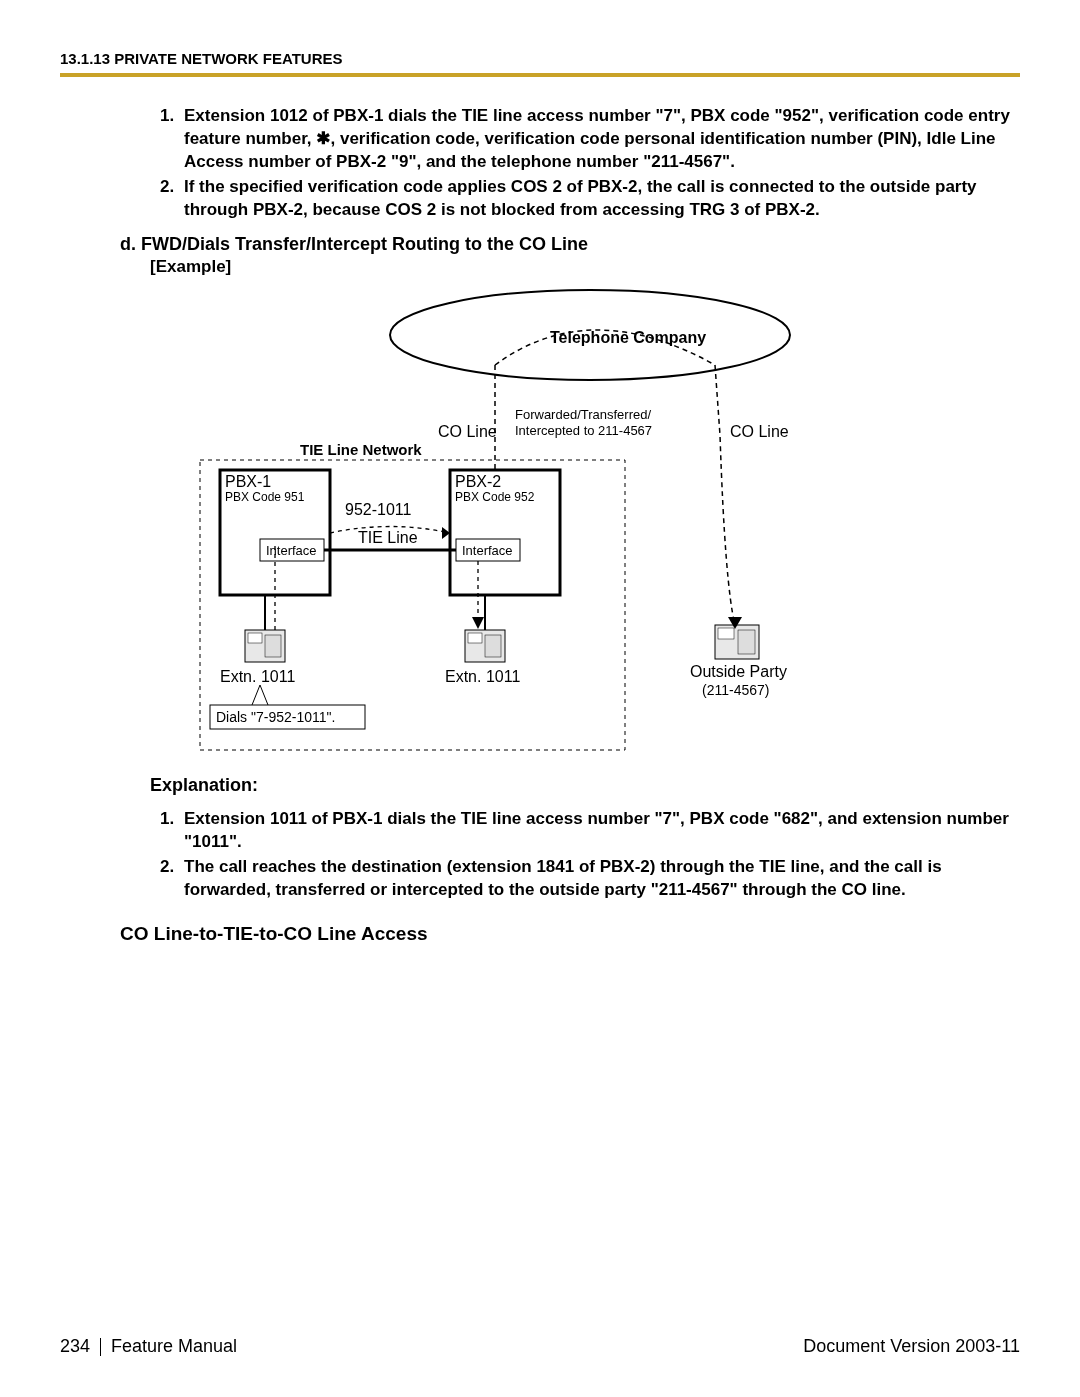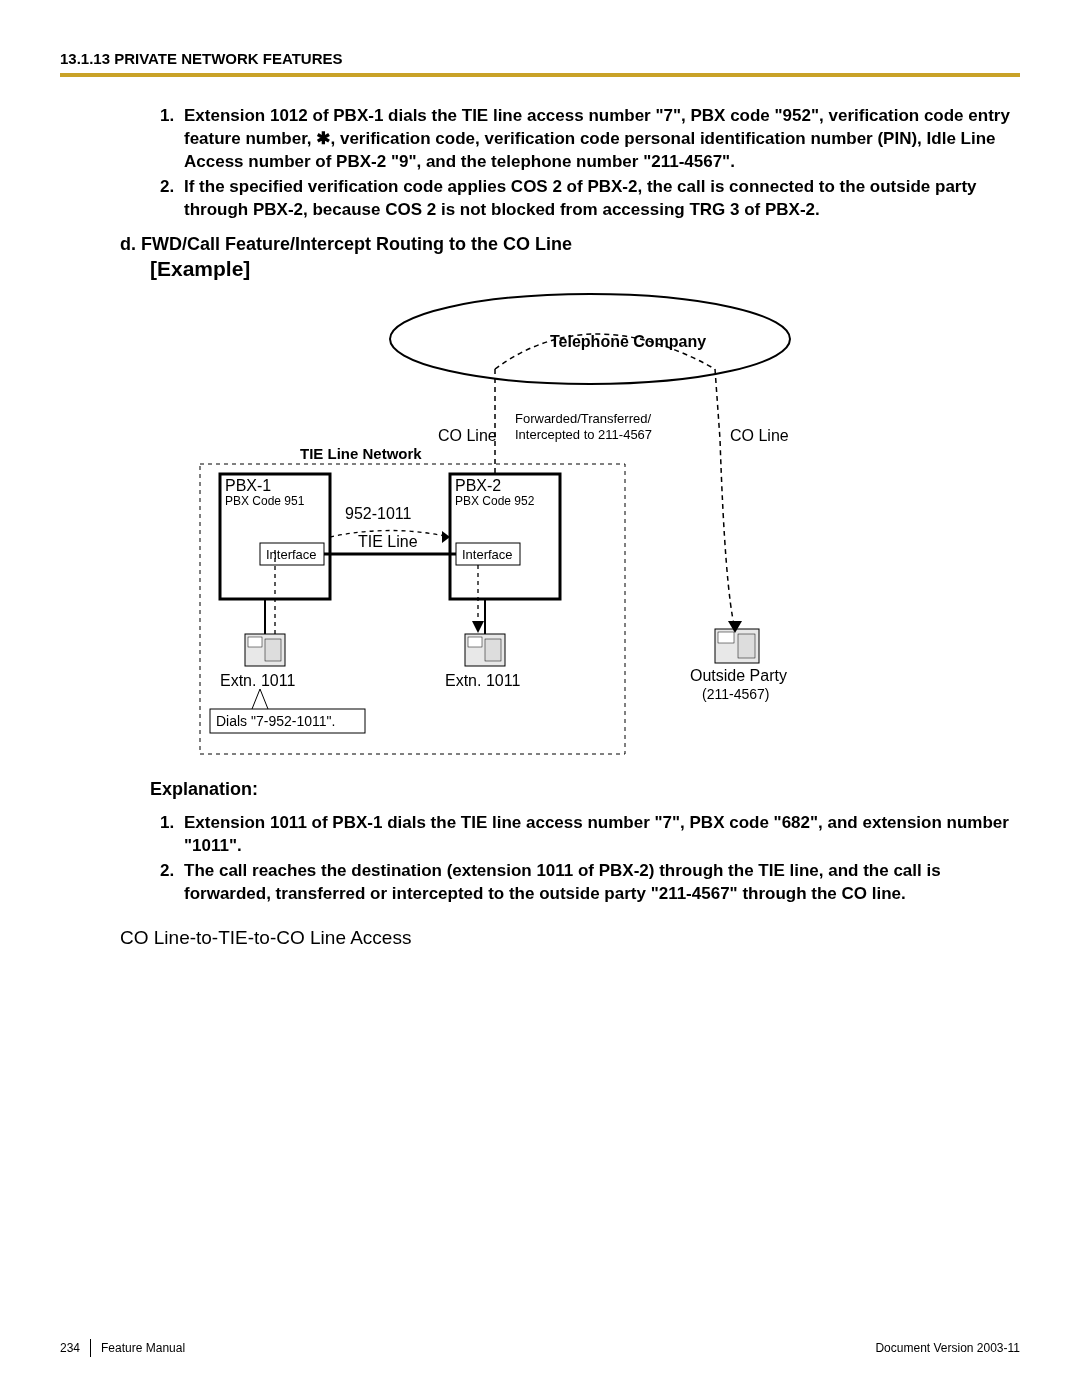--- a/index.html
+++ b/index.html
@@ -44,50 +44,50 @@
     flex: 1;
     font-weight: bold;
   }
   .sub-heading-d {
     margin: 12px 0 2px 60px;
     font-size: 18px;
     font-weight: bold;
   }
   .example-label {
     margin: 0 0 0 90px;
-    font-size: 21px;
+    font-size: 17px;
     font-weight: bold;
   }
   .diagram-wrap {
     position: relative;
     width: 760px;
     height: 470px;
     margin: 8px 0 8px 100px;
   }
   .explanation-heading {
     margin: 20px 0 12px 90px;
     font-size: 18px;
     font-weight: bold;
   }
   .section-heading {
     margin: 22px 0 6px 60px;
     font-size: 19px;
-    font-weight: normal;
+    font-weight: bold;
   }
   .paragraph {
     margin: 0 0 0 60px;
     font-size: 17px;
     line-height: 1.35;
   }
   .footer {
     position: absolute;
     bottom: 40px;
     left: 60px;
     right: 60px;
-    font-size: 12px;
+    font-size: 18px;
     display: flex;
     justify-content: space-between;
     align-items: center;
   }
   .footer-left {
     display: flex;
     align-items: center;
     gap: 10px;
   }
   .footer-divider {
@@ -110,21 +110,21 @@
     <div class="ol-item">
       <div class="ol-num">1.</div>
       <div class="ol-text">Extension 1012 of PBX-1 dials the TIE line access number "7", PBX code "952", verification code entry feature number, ✱, verification code, verification code personal identification number (PIN), Idle Line Access number of PBX-2 "9", and the telephone number "211-4567".</div>
     </div>
     <div class="ol-item">
       <div class="ol-num">2.</div>
       <div class="ol-text">If the specified verification code applies COS 2 of PBX-2, the call is connected to the outside party through PBX-2, because COS 2 is not blocked from accessing TRG 3 of PBX-2.</div>
     </div>
   </div>
 
-  <div class="sub-heading-d">d.  FWD/Call Feature/Intercept Routing to the CO Line</div>
+  <div class="sub-heading-d">d.  FWD/Dials Transfer/Intercept Routing to the CO Line</div>
   <div class="example-label">[Example]</div>
 
   <div class="diagram-wrap">
     <svg width="760" height="470" viewBox="0 0 760 470">
 
       <ellipse cx="430" cy="50" rx="200" ry="45" fill="none" stroke="#000" stroke-width="2"></ellipse>
       <text class="svgtext" x="390" y="58" font-size="16" font-weight="bold">Telephone Company</text>
 
       <path d="M 335 80 Q 430 10 555 80" fill="none" stroke="#000" stroke-width="1.5" stroke-dasharray="5,4"></path>
 
@@ -202,21 +202,21 @@
   </div>
 
   <div class="explanation-heading">Explanation:</div>
   <div class="ol-block" style="margin-left:100px">
     <div class="ol-item">
       <div class="ol-num">1.</div>
       <div class="ol-text">Extension 1011 of PBX-1 dials the TIE line access number "7", PBX code "682", and extension number "1011".</div>
     </div>
     <div class="ol-item">
       <div class="ol-num">2.</div>
-      <div class="ol-text">The call reaches the destination (extension 1011 of PBX-2) through the TIE line, and the call is forwarded, transferred or intercepted to the outside party "211-4567" through the CO line.</div>
+      <div class="ol-text">The call reaches the destination (extension 1841 of PBX-2) through the TIE line, and the call is forwarded, transferred or intercepted to the outside party "211-4567" through the CO line.</div>
     </div>
   </div>
 
   <div class="section-heading">CO Line-to-TIE-to-CO Line Access</div>
 
   <div class="footer">
     <div class="footer-left">
       <span>234</span>
       <span class="footer-divider"></span>
       <span>Feature Manual</span>

